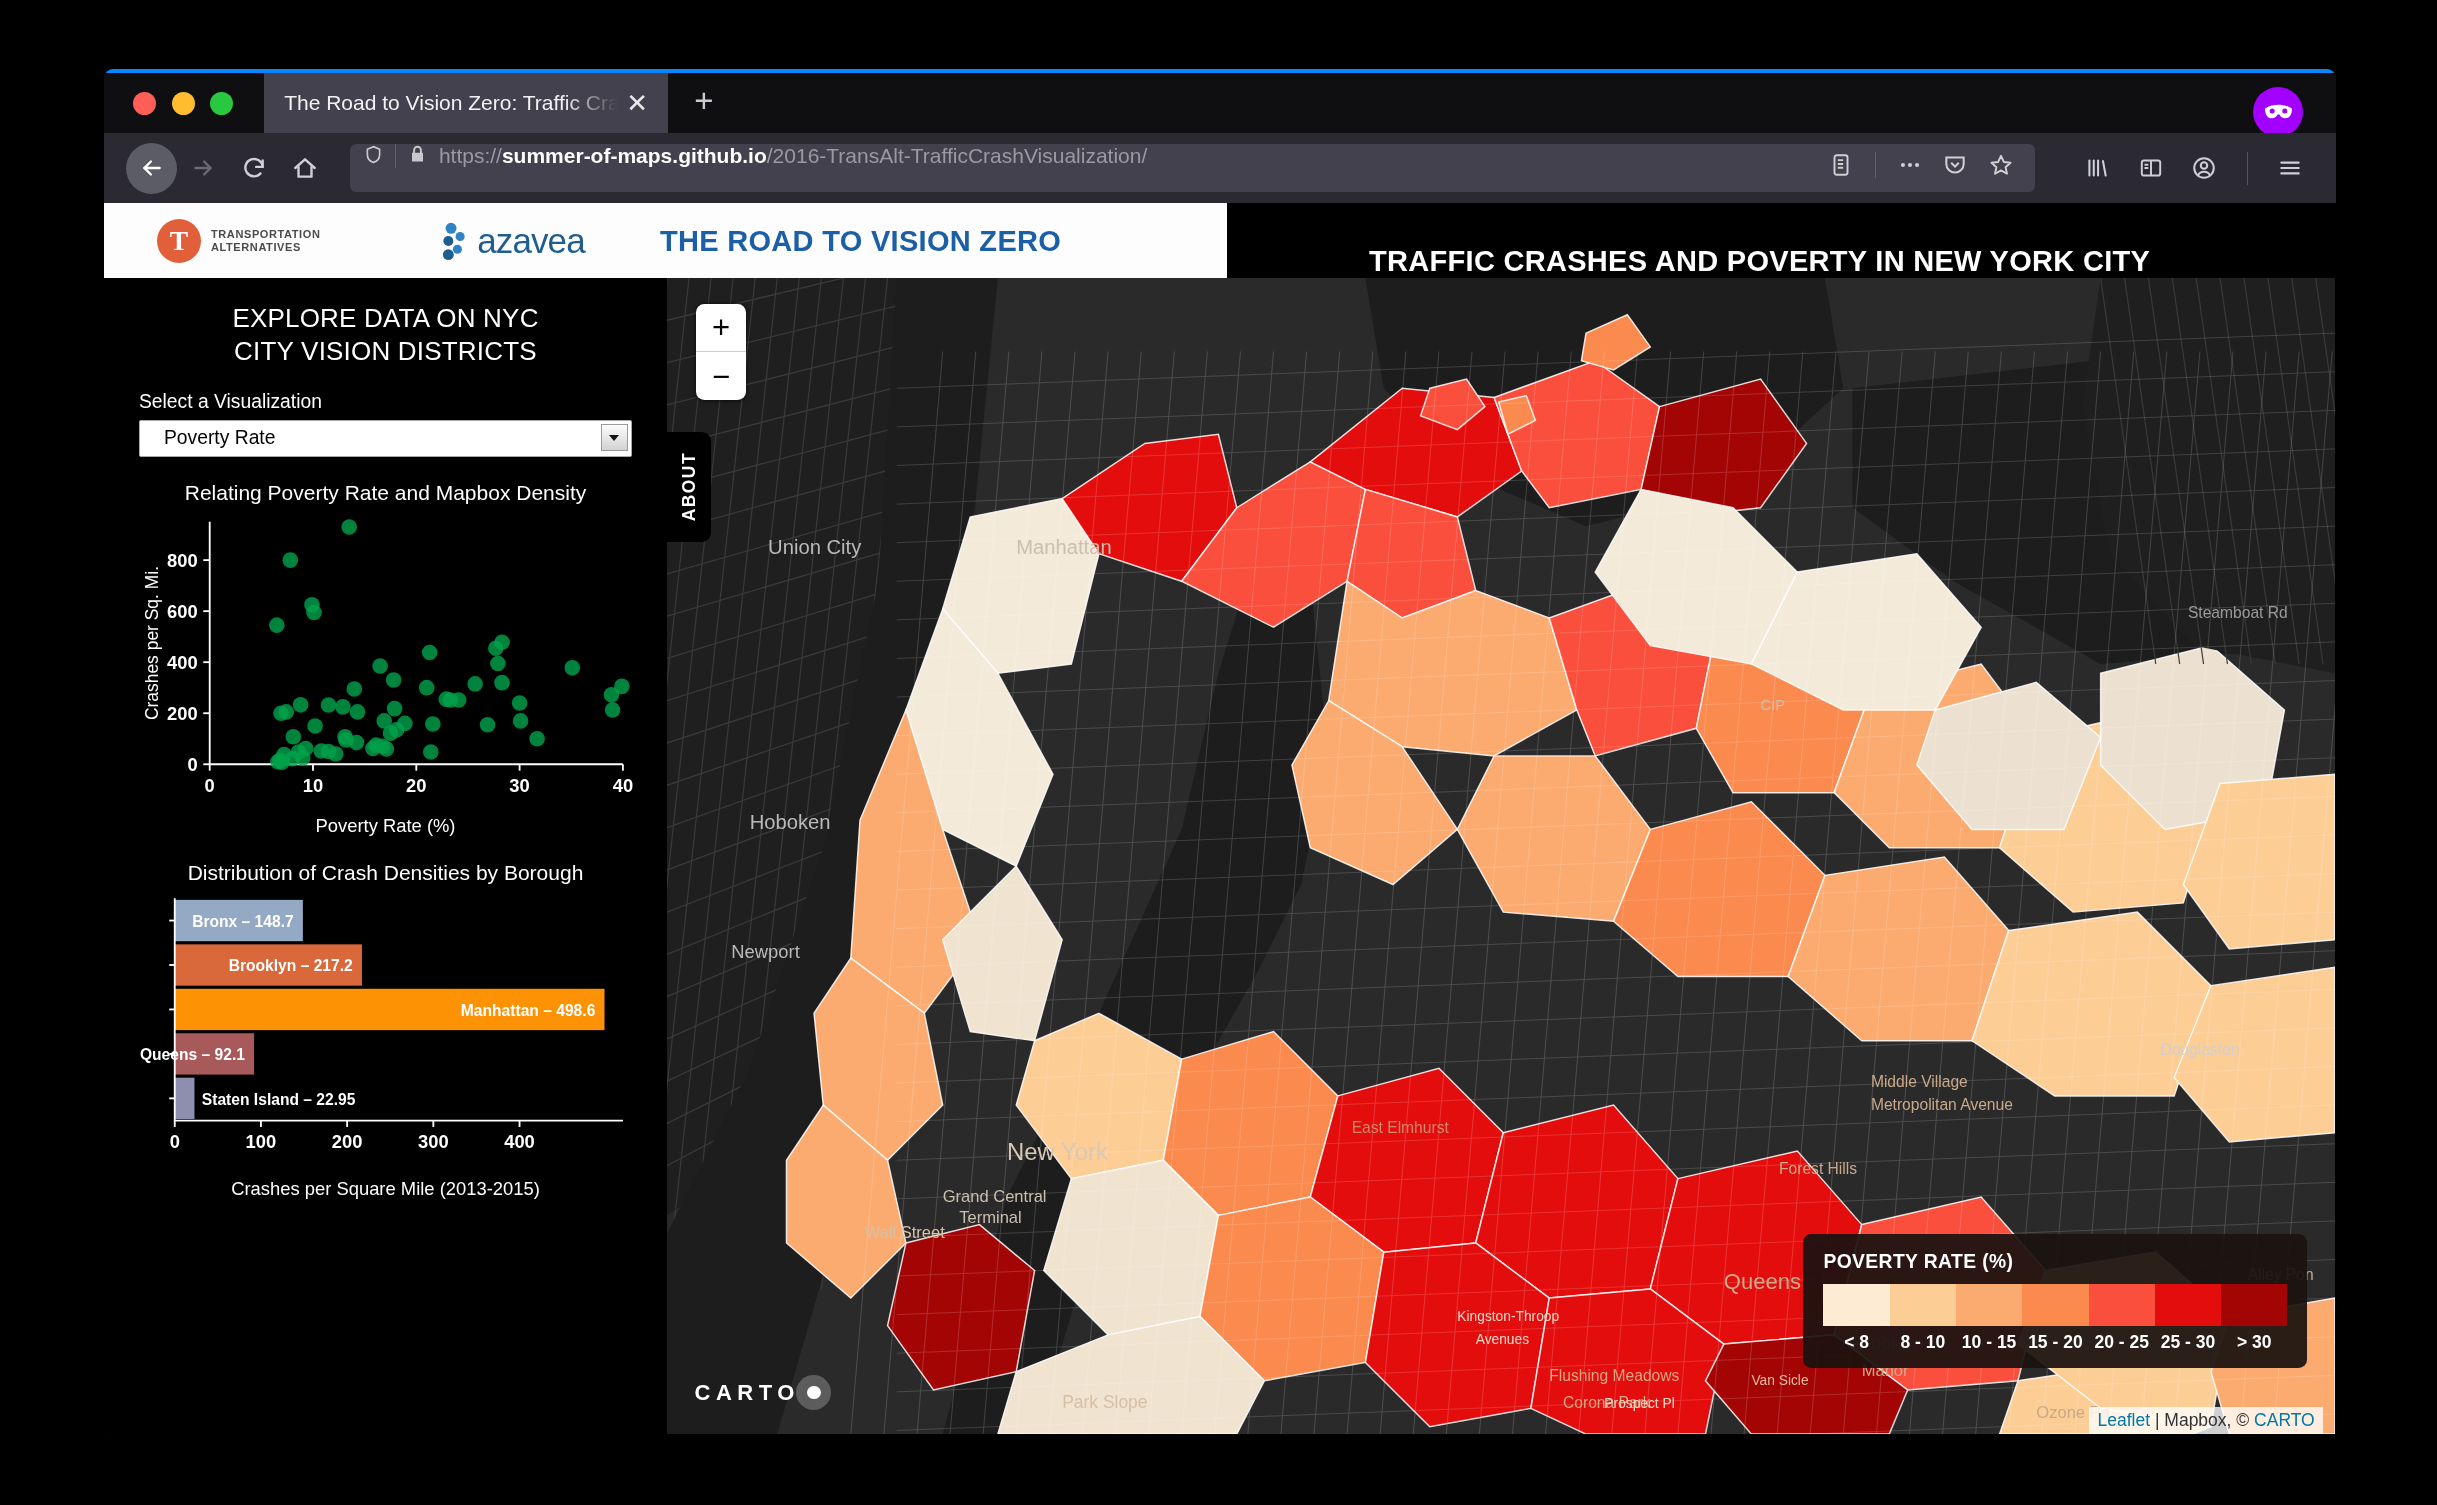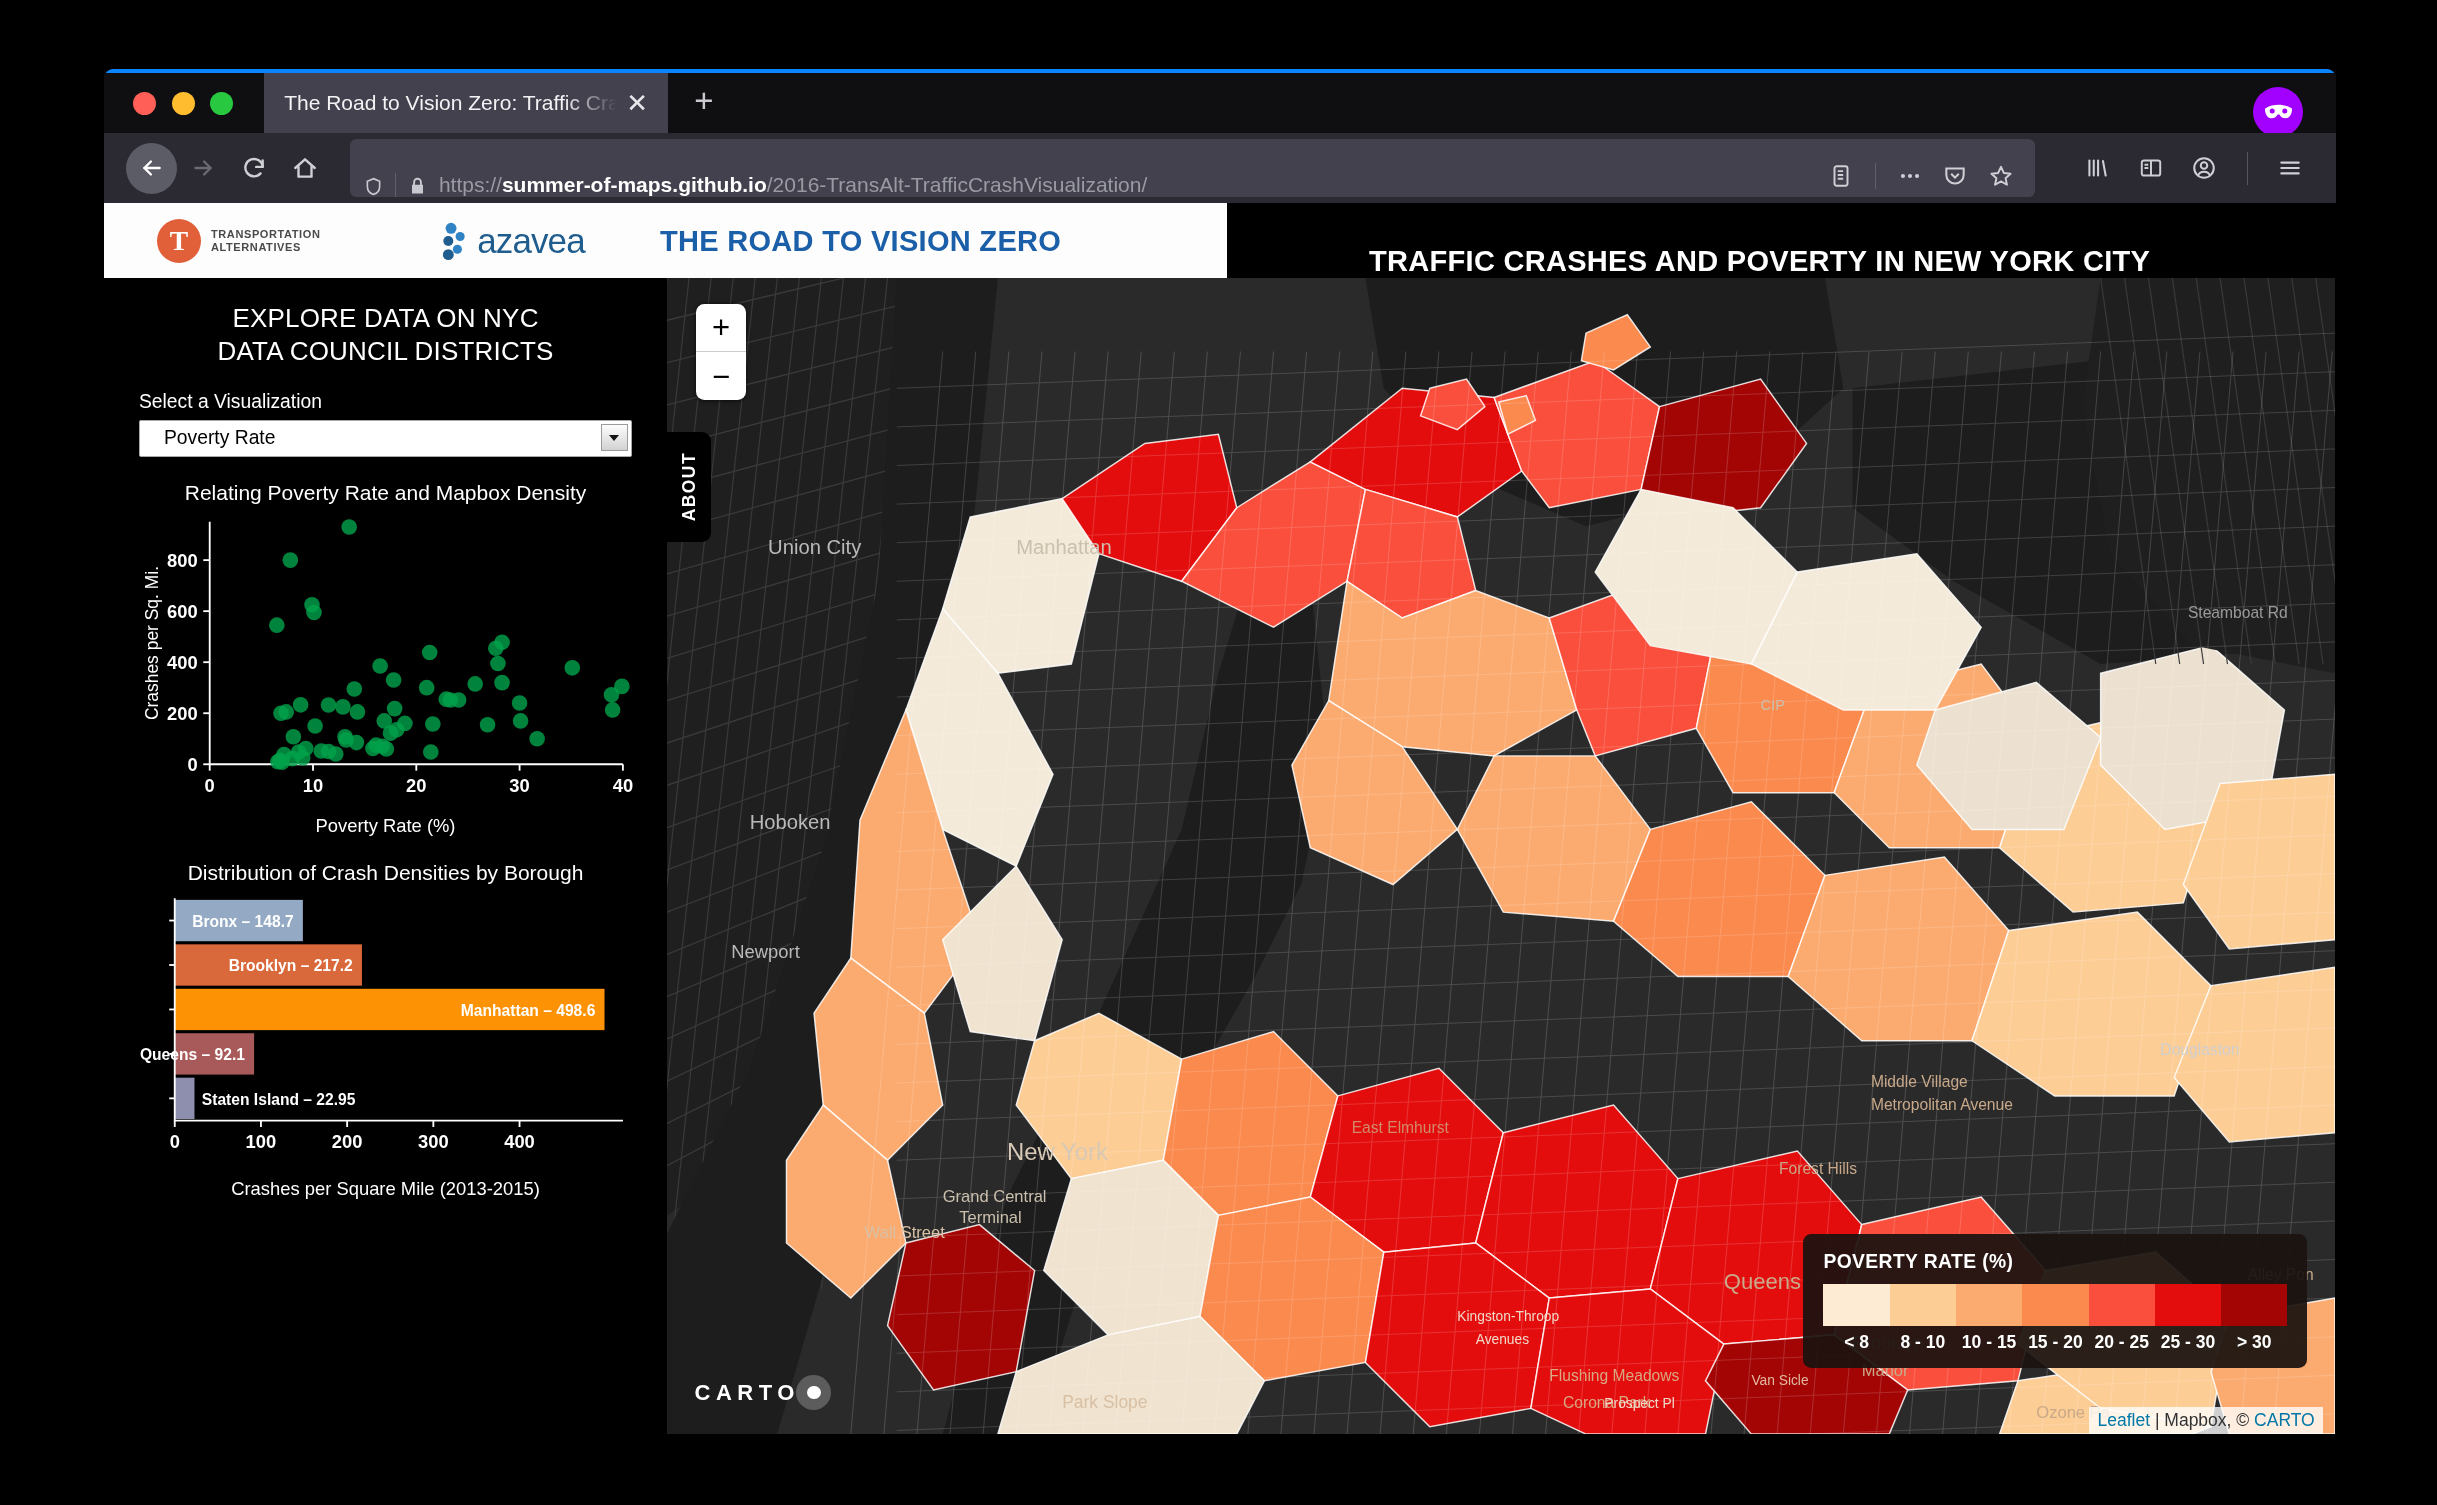--- a/index.html
+++ b/index.html
@@ -89,25 +89,25 @@
     display: flex; align-items: center; justify-content: center;
     border-radius: 5.5px; cursor: pointer;
     color: #cfcfd6;
   }
   .nav-btn.circle-bg { background: #5c5c66; border-radius: 50%; color:#fff; }
   .nav-btn svg { width: 26px; height: 26px; }
   .nav-btn.disabled { color: #6a6a73; }
 
   #url-bar {
     flex: 1;
-    height: 58px;
+    height: 48px;
     margin: 0 38px 0 20px;
     background: #42414d;
     border-radius: 6.4px;
-    display: flex; align-items: flex-end;
+    display: flex; align-items: flex-start;
     padding: 0 13px;
   }
   .url-icon { color: #c8c8cf; display:flex; align-items:center; }
   .url-icon svg { width: 21px; height: 21px; }
   #url-divider {
     width: 0.9px; height: 24px; background: #5f5f68; margin: 0 11px;
   }
   #url-text {
     flex: 1; margin-left: 11px;
     font-size: 21px; color: #9a9aa3; white-space: nowrap;
@@ -511,21 +511,21 @@
         <div id="header-title-left">THE ROAD TO VISION ZERO</div>
       </div>
       <div id="header-black">
         <div id="header-title-right">TRAFFIC CRASHES AND POVERTY IN NEW YORK CITY</div>
       </div>
     </div>
 
     <div id="sidebar">
       <div id="sidebar-heading">
         <div>EXPLORE DATA ON NYC</div>
-        <div>DATA COUNCIL DISTRICTS</div>
+        <div>CITY VISION DISTRICTS</div>
       </div>
 
       <div id="controls">
         <div class="control-group">
           <div class="control-label">Select a Visualization</div>
           <div class="select-box">
             <span>Poverty Rate</span>
             <span class="select-arrow"></span>
           </div>
         </div>

